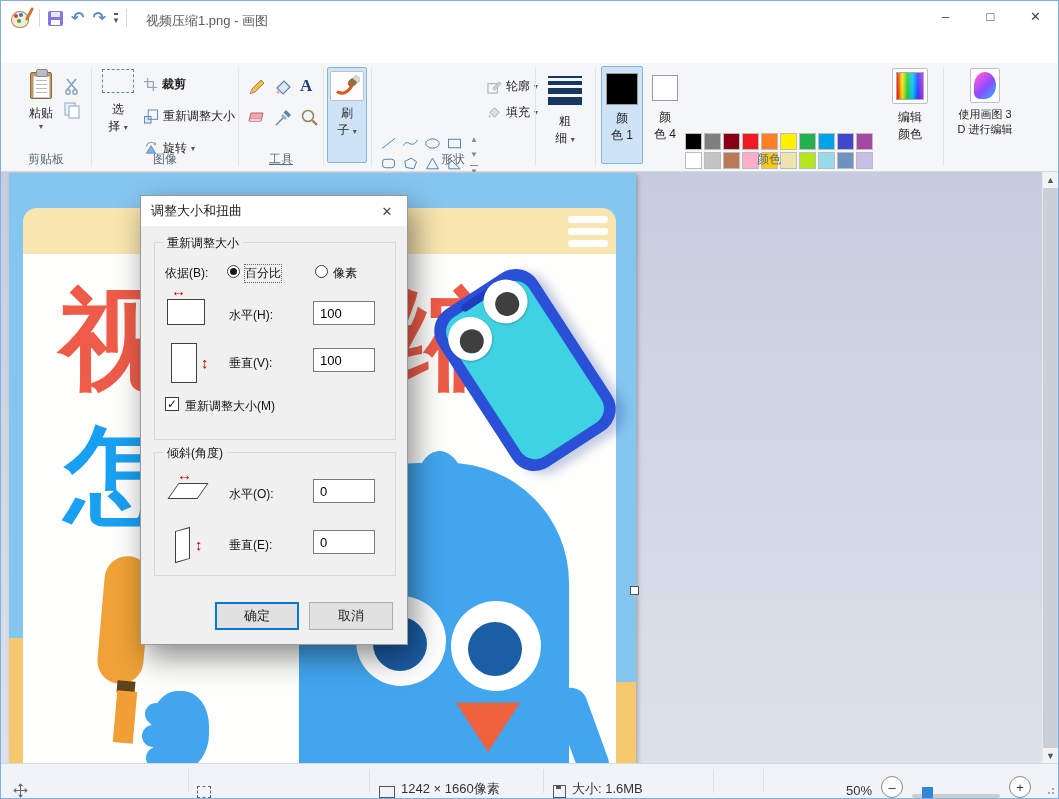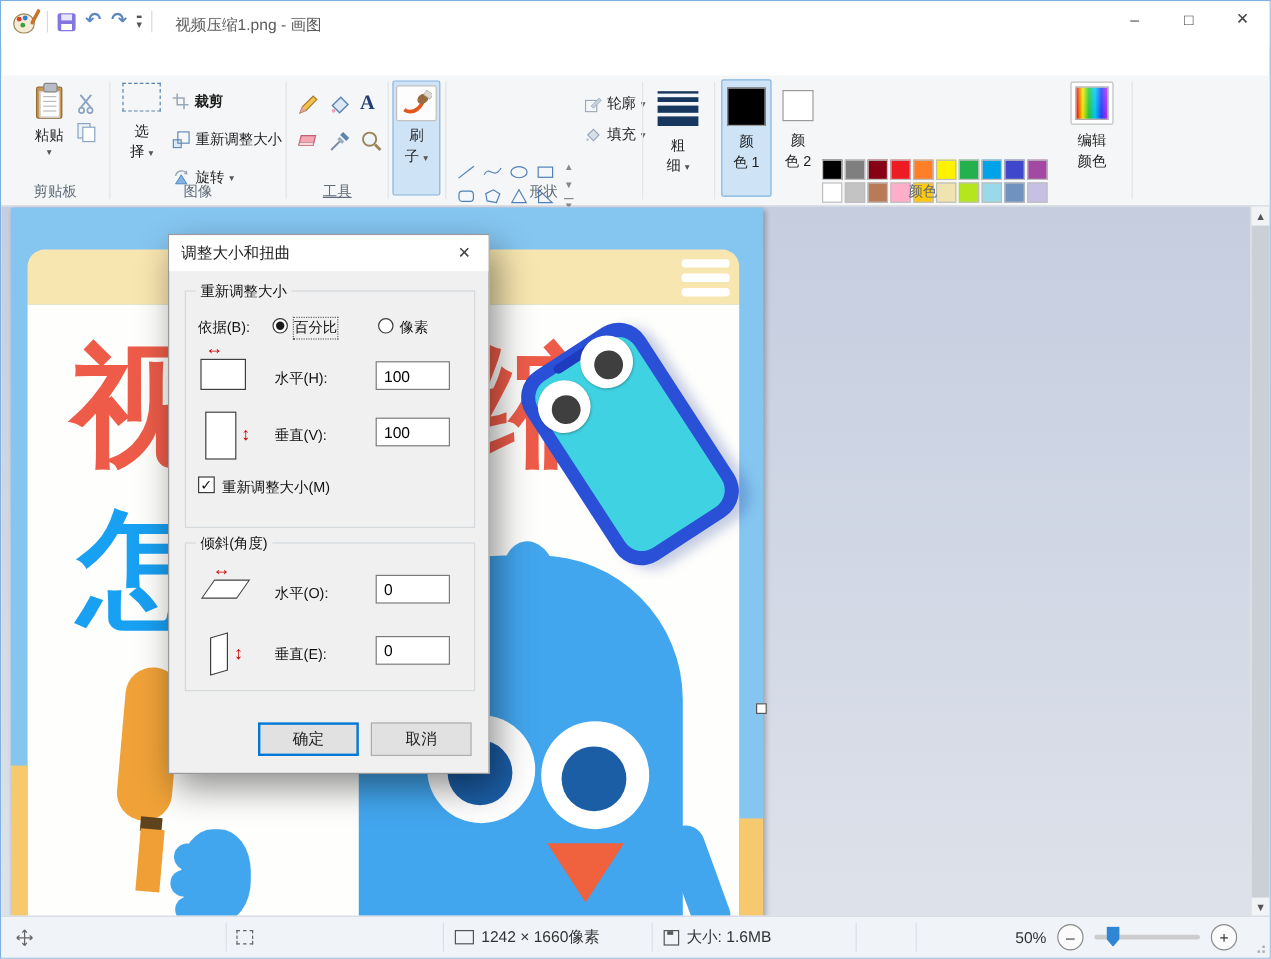--- a/index.html
+++ b/index.html
@@ -126,21 +126,21 @@
   .sz-rect{position:absolute;background:#fff;border:1px solid #404040;box-sizing:border-box;}
   .red-arrow{position:absolute;color:#c00;font-weight:bold;font-size:15px;line-height:1;}
   .skewbox{position:absolute;border:1px solid #404040;background:#fff;box-sizing:border-box;}
   .dlg-btn{position:absolute;width:84px;height:28px;display:flex;align-items:center;justify-content:center;
      font-size:13px;background:#e1e1e1;box-sizing:border-box;}
   .btn-ok{left:74px;border:2px solid #0078d7;}
   .btn-cancel{left:168px;border:1px solid #adadad;}
   
   .statusbar{position:absolute;left:0;right:0;bottom:0;height:34px;background:#f0f3f8;border-top:1px solid #d4d9e2;font-size:13px;color:#333;}
   .ssep{position:absolute;top:5px;bottom:5px;width:1px;background:#dbe0e8;}
-  .sitem{position:absolute;top:0;height:34px;display:flex;align-items:center;gap:6px;}
+  .sitem{position:absolute;top:0;height:34px;display:flex;align-items:flex-end;gap:6px;}
   .mini-canvas{width:14px;height:10px;border:1px solid #555;}
   .mini-sel{width:12px;height:10px;border:1px dashed #666;}
   .mini-floppy{width:11px;height:11px;border:1px solid #555;position:relative;}
   .mini-floppy:before{content:"";position:absolute;left:2px;top:0;width:5px;height:3px;background:#555;}
   .zoombtn{width:20px;height:20px;border:1px solid #8a8a8a;border-radius:50%;background:#fbfbfb;
      display:flex;align-items:center;justify-content:center;font-size:13px;color:#333;}
   .ztrack{position:relative;width:88px;height:4px;background:#cdcdcd;border-radius:2px;}
   .zthumb{position:absolute;left:10px;top:-7px;width:11px;height:17px;background:#2f86d6;
      clip-path:polygon(0 0,100% 0,100% 62%,50% 100%,0 62%);}
   .grip{position:absolute;right:4px;bottom:4px;width:10px;height:10px;}
@@ -385,21 +385,21 @@
     <div class="vsep" style="left:594px;"></div>
 
     <div class="bigbtn selbg" style="left:600px;top:3px;width:42px;height:98px;">
       <span class="csw" style="margin-top: 6px; width: 30px; height: 30px; background: rgb(0, 0, 0);"></span>
       <span class="txt" style="margin-top:5px;">颜</span>
       <span class="txt">色 1</span>
     </div>
     <div class="bigbtn" style="left:645px;top:3px;width:38px;height:98px;">
       <span class="csw" style="margin-top: 9px; width: 24px; height: 24px; background: rgb(255, 255, 255);"></span>
       <span class="txt" style="margin-top:8px;">颜</span>
-      <span class="txt">色 2</span>
+      <span class="txt">色 4</span>
     </div>
     <div id="palette">
         <span class="swatch" style="background: rgb(0, 0, 0);"></span>
         <span class="swatch" style="background: rgb(127, 127, 127);"></span>
         <span class="swatch" style="background: rgb(136, 0, 21);"></span>
         <span class="swatch" style="background: rgb(237, 28, 36);"></span>
         <span class="swatch" style="background: rgb(255, 127, 39);"></span>
         <span class="swatch" style="background: rgb(255, 242, 0);"></span>
         <span class="swatch" style="background: rgb(34, 177, 76);"></span>
         <span class="swatch" style="background: rgb(0, 162, 232);"></span>
@@ -429,20 +429,27 @@
     <div class="bigbtn" style="left:886px;top:5px;width:46px;">
       <span class="boxed">
           <span class="rainbow" style="display:block;"></span>
         </span>
       <span class="txt" style="margin-top:5px;">编辑</span>
       <span class="txt">颜色</span>
     </div>
     <div class="grp-label" style="left:596px;width:344px;">颜色</div>
     <div class="vsep" style="left:942px;"></div>
 
+    <div class="bigbtn" style="left:948px;top:5px;width:72px;">
+      <span class="boxed">
+          <span class="p3d" style="display:block;"></span>
+        </span>
+      <span class="txt" style="margin-top:4px;font-size:11px;">使用画图 3</span>
+      <span class="txt" style="font-size:11px;">D 进行编辑</span>
+    </div>
   </div>
 
   <div class="canvas-region">
     <div class="canvas">
       <div class="card-header">
         <span class="dot" style="left:31px;"></span><span class="dot" style="left:61px;"></span><span class="dot" style="left:91px;"></span>
         <span class="hamburger">
           <i style="top:8px;"></i><i style="top:20px;"></i><i style="top:32px;"></i>
         </span>
       </div>

